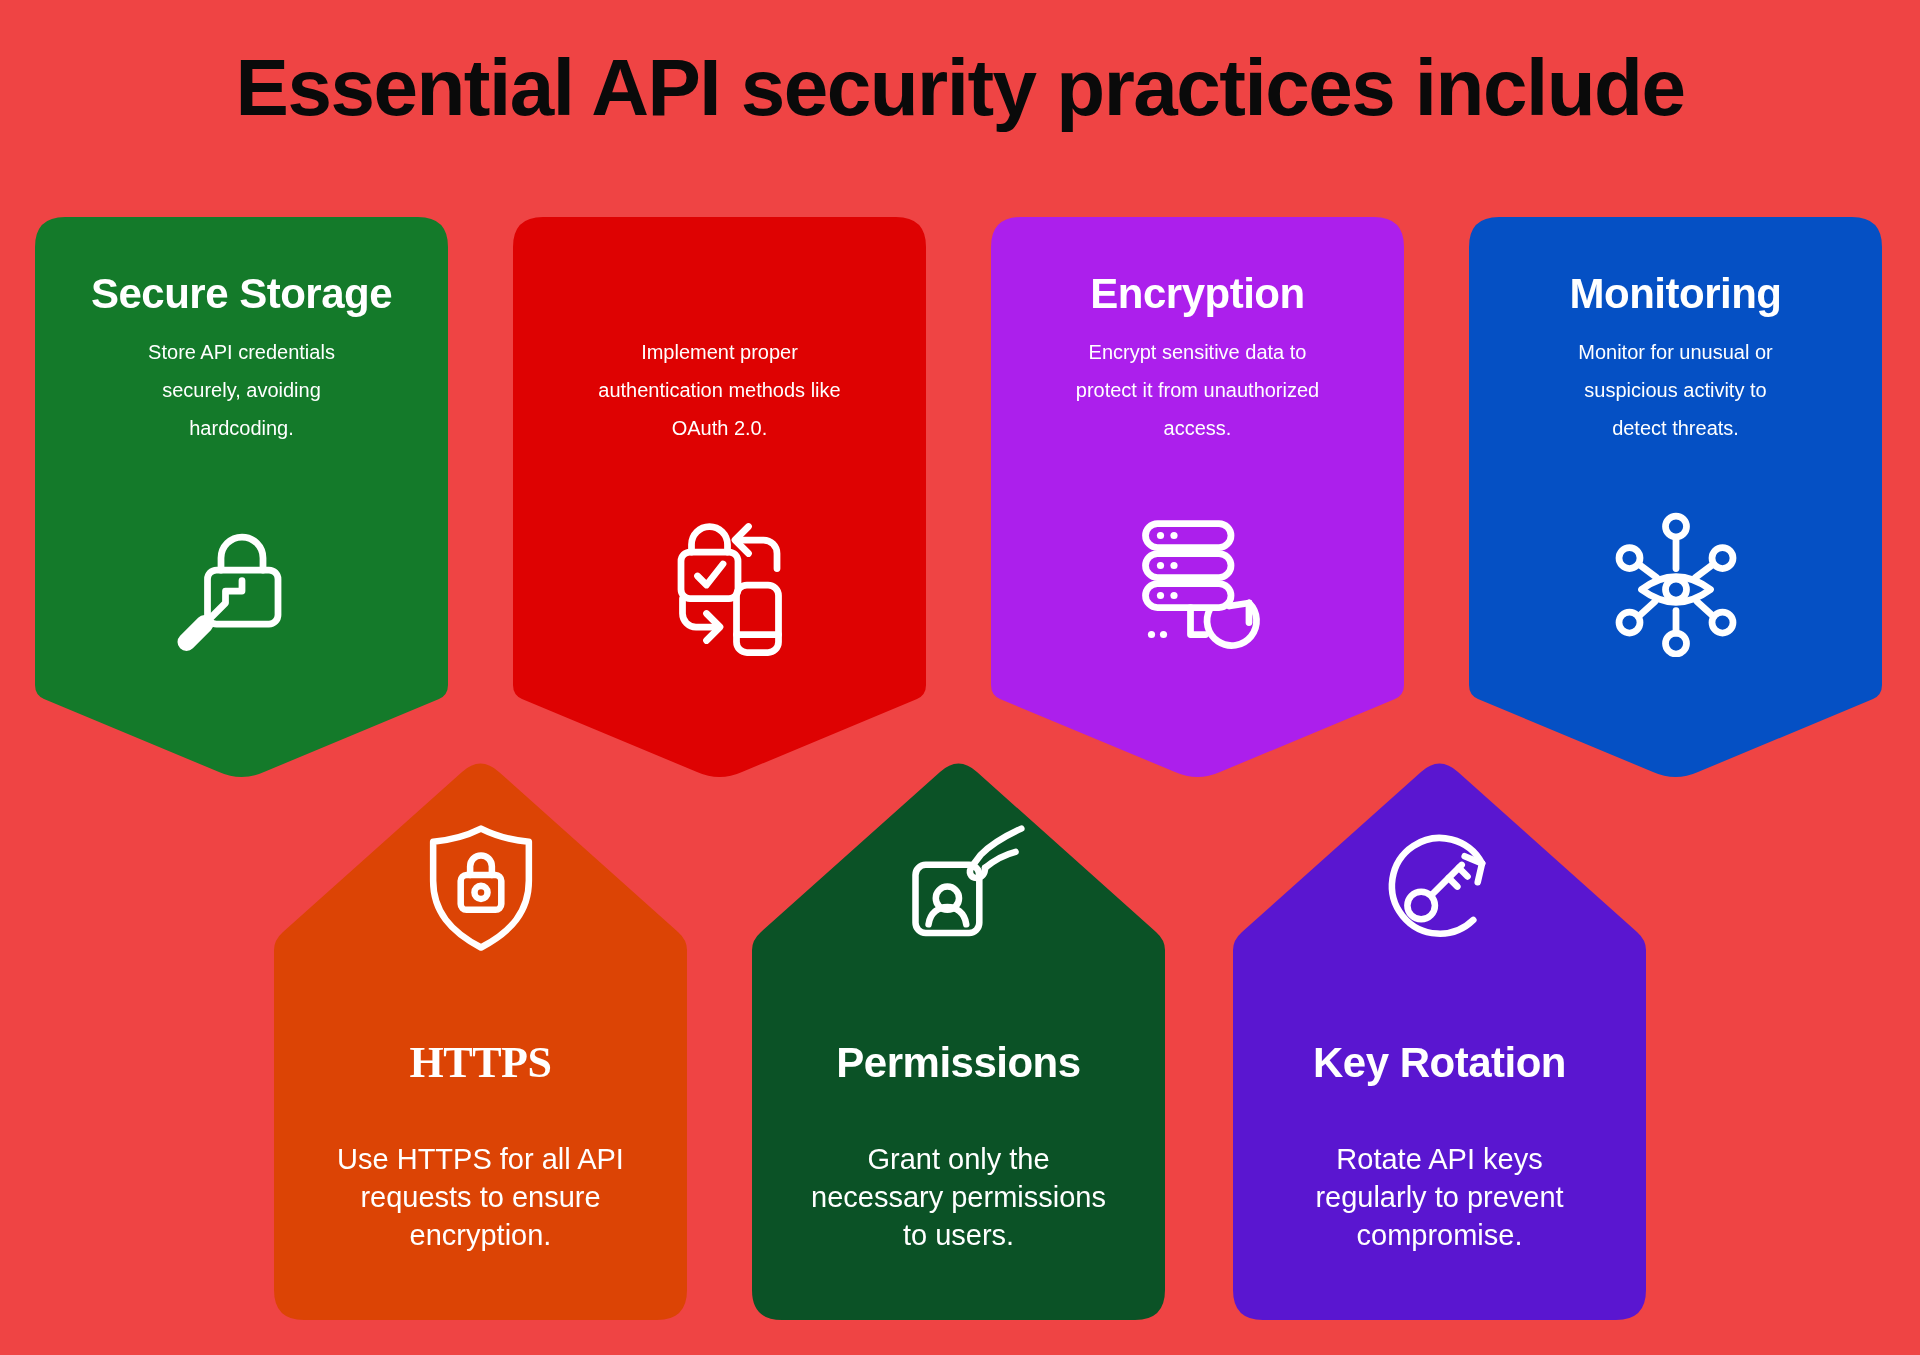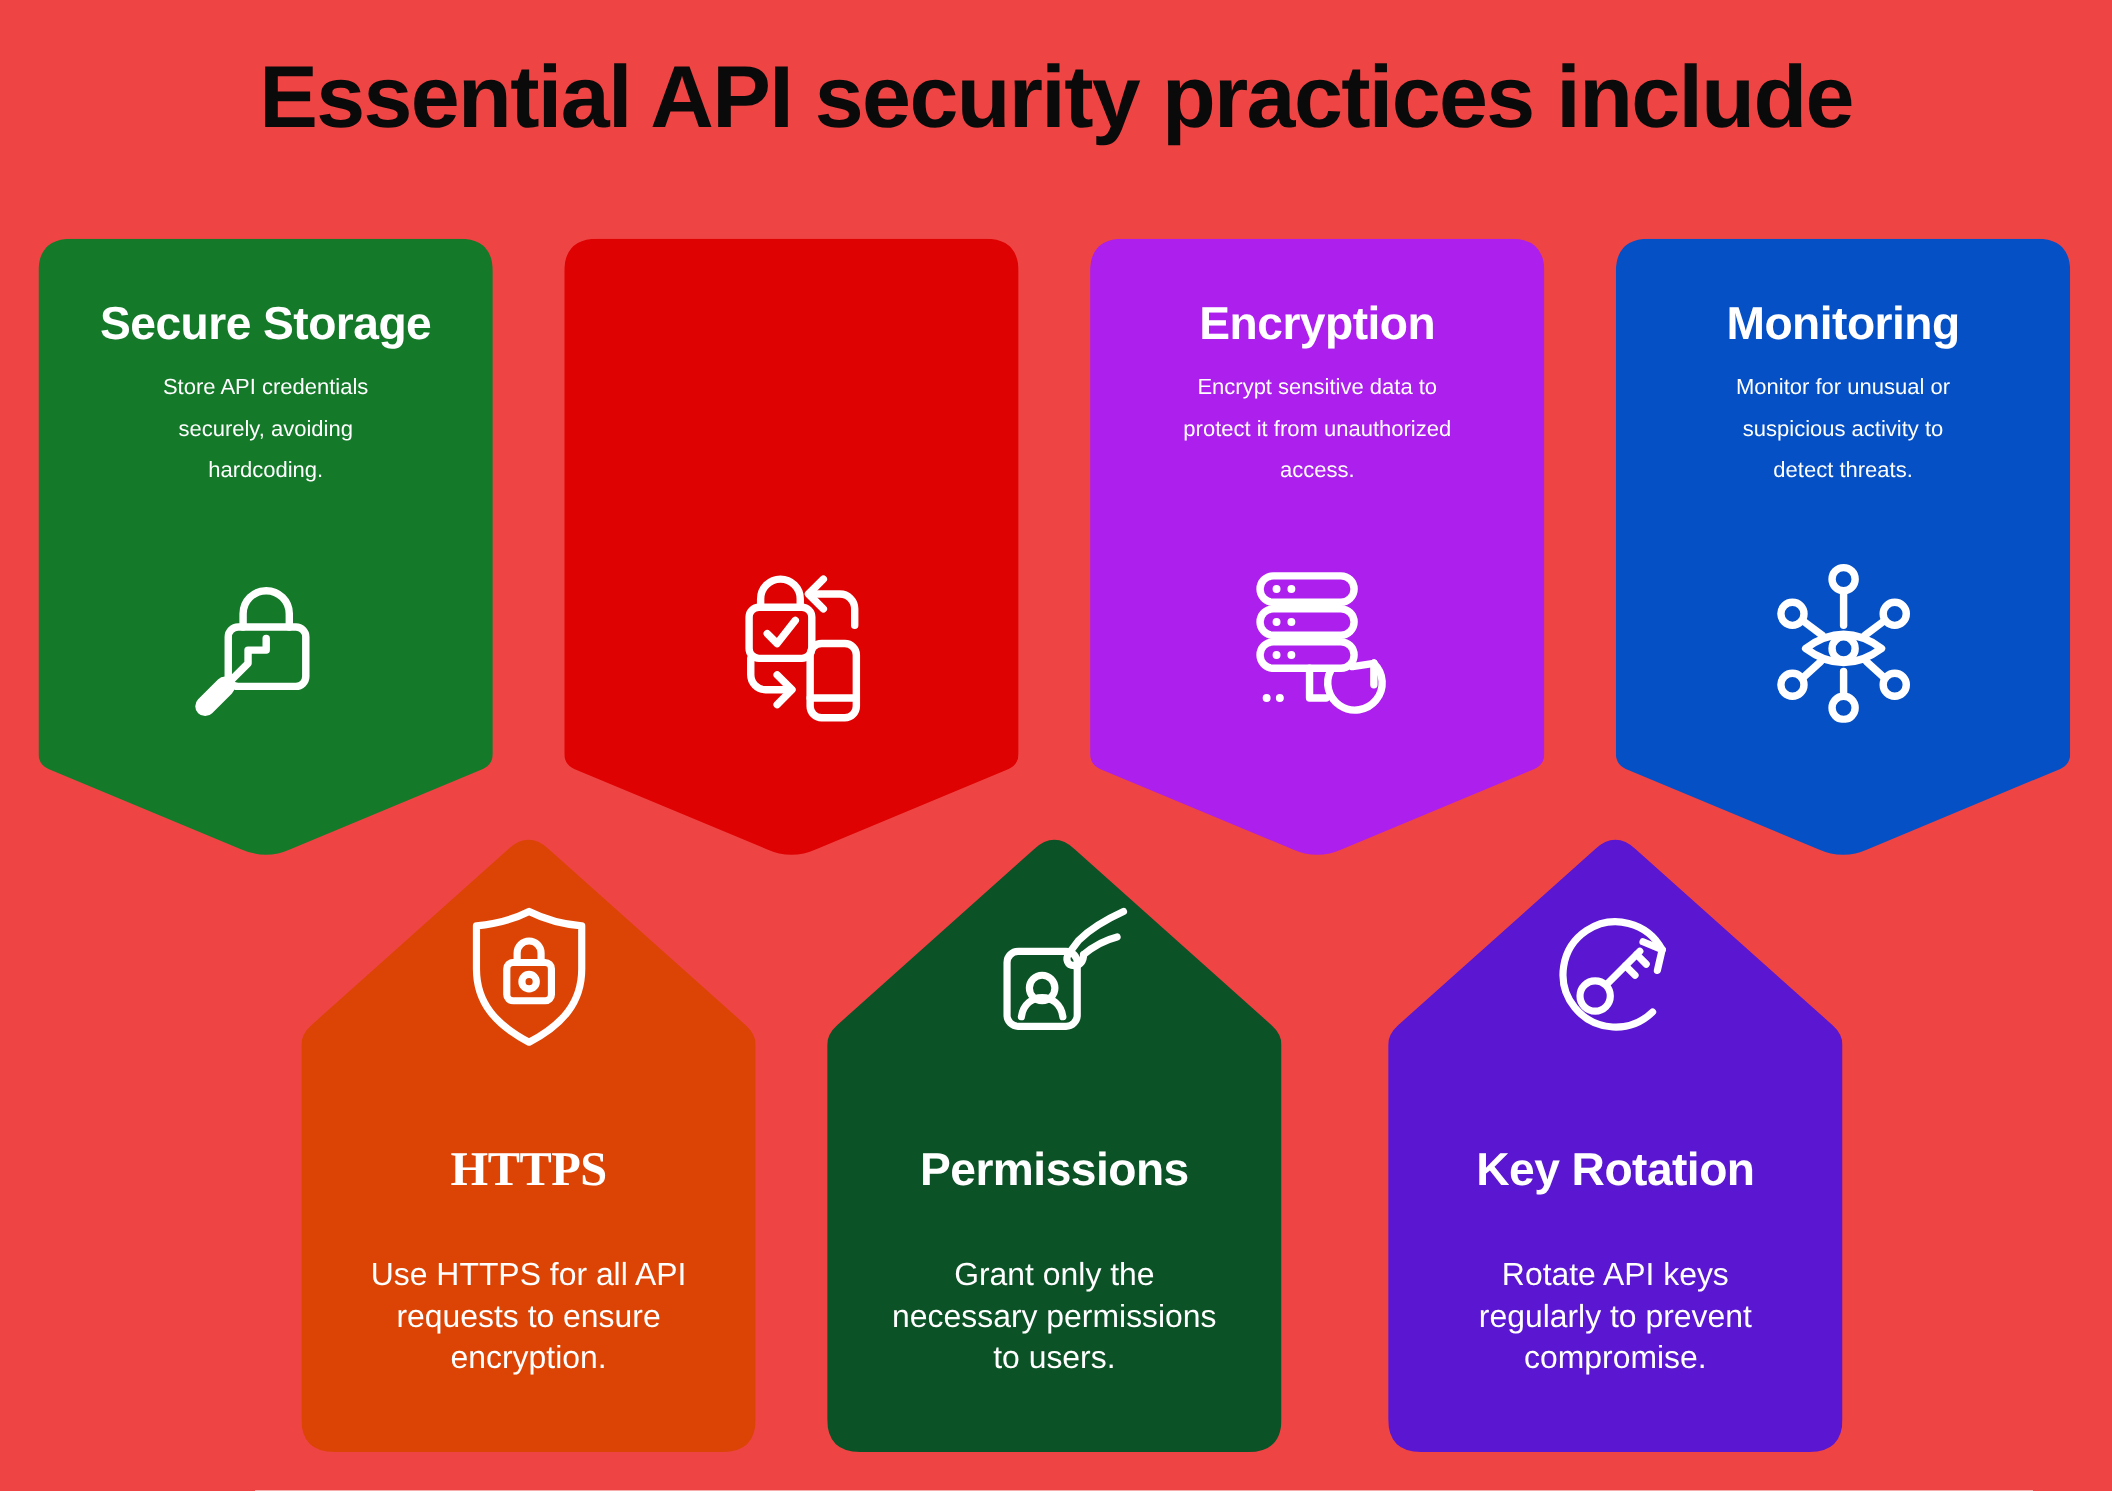--- a/index.html
+++ b/index.html
@@ -9,21 +9,21 @@
   }
   .main-title{
     position:absolute;top:48px;left:0;width:100%;text-align:center;
     font-size:80px;line-height:80px;font-weight:bold;color:#0a0a0a;letter-spacing:-1.5px;
     white-space:nowrap;
   }
   .card{position:absolute;width:413px;height:565px;}
   .card.top-row{top:217px;}
   .card.bottom-row{top:755px;}
   .c0{left:35px;} .c1{left:513px;} .c2{left:991px;} .c3{left:1469px;}
-  .c4{left:274px;} .c5{left:752px;} .c6{left:1233px;margin-left:29px;}
+  .c4{left:274px;} .c5{left:752px;} .c6{left:1233px;}
   .shape{position:absolute;left:0;top:0;}
   .card-title{
     position:absolute;left:0;right:0;text-align:center;color:#ffffff;
     font-weight:bold;font-size:42px;line-height:42px;letter-spacing:-0.5px;white-space:nowrap;
   }
   .top-row .card-title{top:56px;}
   .bottom-row .card-title{top:287px;}
   .card-title.big{font-size:44px;font-family:Liberation Serif, serif;}
   .card-desc{
     position:absolute;left:14px;right:14px;text-align:center;color:#ffffff;
@@ -61,20 +61,23 @@
         <line class="thick" x1="13" y1="90" x2="25" y2="78"></line>
         <path d="M25,78 L39,64 L39,56 L50,56 L50,49"></path>
       </svg>
     </div>
   </div>
 
   <div class="card top-row c1">
     <svg class="shape" width="413" height="565" viewBox="0 0 413 565">
       <path d="M0,30 Q0,0 30,0 L383,0 Q413,0 413,30 L413,468 Q413,478 404,482 L229,555 Q206.5,565 184,555 L9,482 Q0,478 0,468 Z" fill="#DE0202"></path>
     </svg>
+    <div class="card-desc">Implement proper
+authentication methods like
+OAuth 2.0.</div>
     <div class="card-icon">
       <svg viewBox="0 0 100 100" class="ic">
         <path d="M31,30 V25 A12,12 0 0 1 55,25 V30"></path>
         <rect x="24" y="30" width="38" height="31" rx="6"></rect>
         <path d="M35,46 L41,52 L52,38"></path>
         <path d="M88,41 V31 A9,9 0 0 0 79,22 H61"></path>
         <path d="M69,13 L60,22 L69,31"></path>
         <path d="M25,61 V71 A9,9 0 0 0 34,80 H49"></path>
         <path d="M41,71 L50,80 L41,89"></path>
         <rect x="61" y="52" width="28" height="45" rx="7"></rect>

